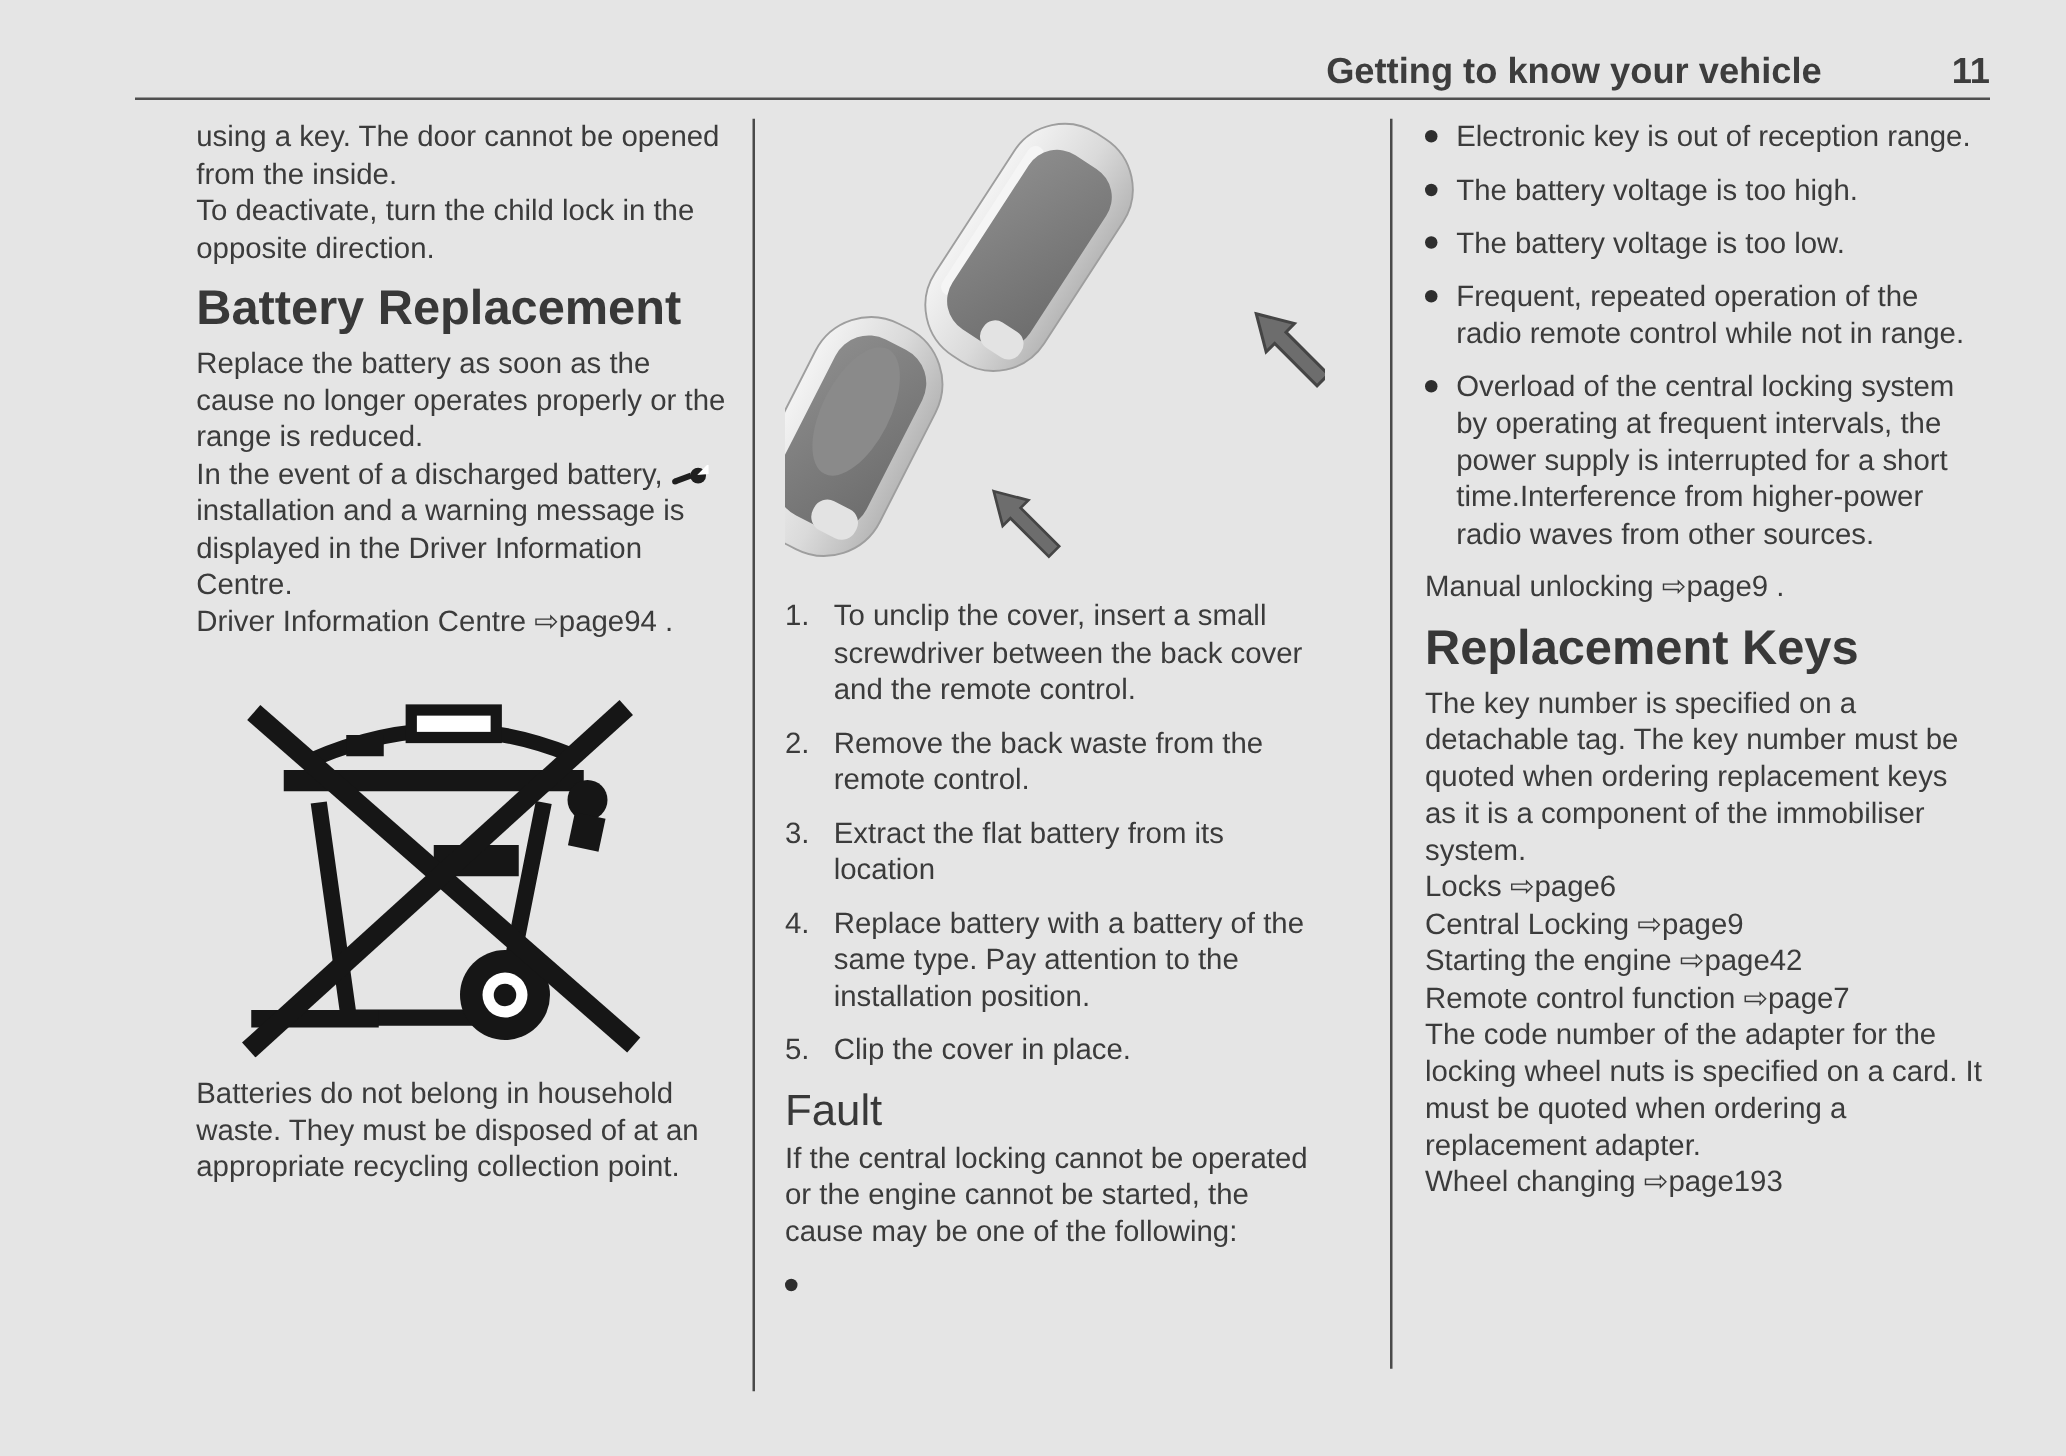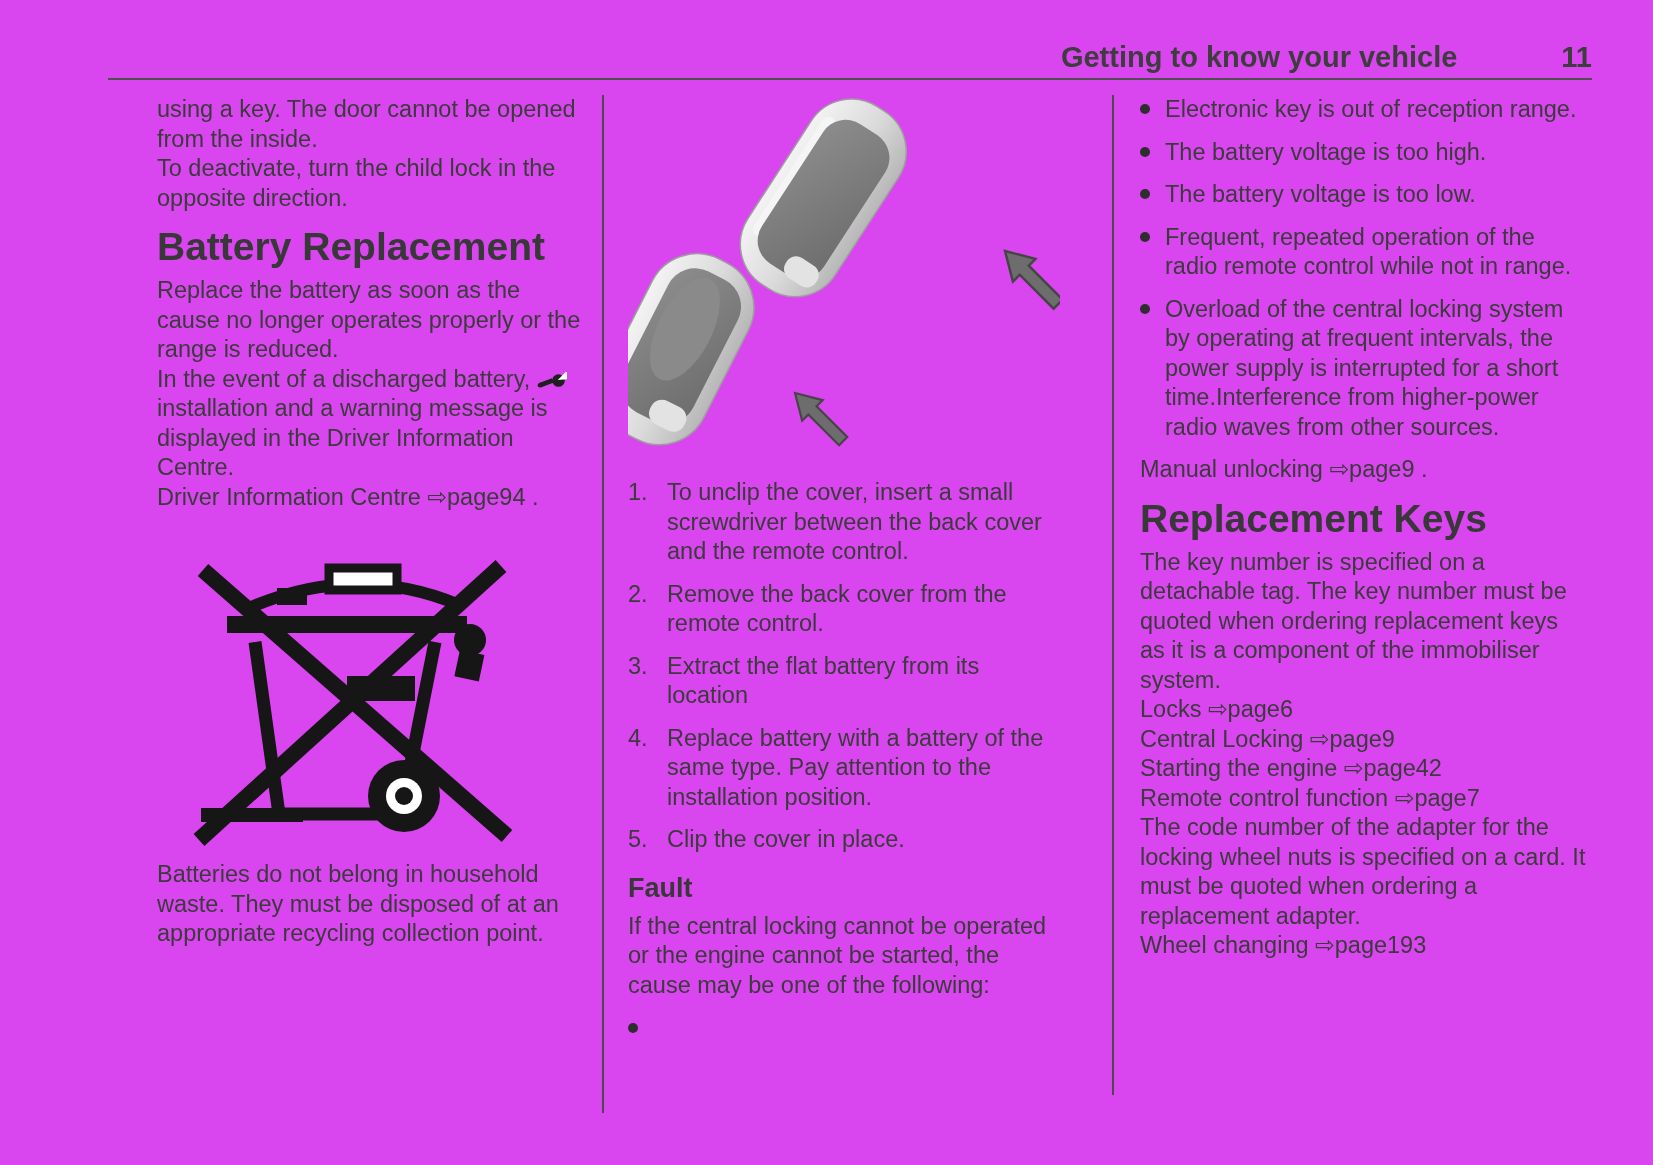--- a/index.html
+++ b/index.html
@@ -1,36 +1,36 @@
 <!DOCTYPE html>
 <html><head>
 <meta charset="utf-8">
 <style>
   html,body{margin:0;padding:0;background:#ffffff;}
   body{font-family:"Liberation Sans","DejaVu Sans",sans-serif;color:#3b3b3b;}
-  .page{position:relative;width:1653px;height:1165px;background:#d946ef;overflow:hidden;}
+  .page{position:relative;width:1653px;height:1165px;background:#e5e5e5;overflow:hidden;}
 
   
   .hdr{position:absolute;top:41px;right:61px;display:flex;gap:104px;align-items:baseline;
        font-weight:bold;font-size:29px;color:#3d3d3d;white-space:nowrap;}
   .hdr-rule{position:absolute;left:108px;right:61px;top:78px;height:2px;background:#4f4f4f;}
 
   
   .divider{position:absolute;top:95px;width:2px;background:#4a4a4a;}
   .d1{left:602px;height:1018px;}
   .d2{left:1112px;height:1000px;}
 
   
   .col{position:absolute;top:95px;font-size:23.5px;line-height:29.5px;}
   .col1{left:113px;width:430px;margin-left:44px;}
   .col2{left:628px;width:432px;}
   .col3{left:1140px;width:448px;}
   p{margin:0;}
   h1{font-size:39px;line-height:37px;font-weight:bold;color:#383838;margin:15px 0 11px;}
-  h2{font-size:27px;line-height:31px;font-weight:bold;color:#383838;margin:18px 0 8px;}
+  h2{font-size:35px;line-height:31px;font-weight:normal;color:#383838;margin:18px 0 8px;}
 
   
   .steps{list-style:none;margin:15px 0 0 0;padding:0;}
   .steps li{display:flex;margin-bottom:13px;}
   .steps .n{width:39px;flex:none;}
 
   
   .bullets{list-style:none;margin:0;padding:0;}
   .bullets li{position:relative;padding-left:25px;margin-bottom:13px;}
   .dot{position:absolute;left:0;top:9px;width:10px;height:10px;border-radius:50%;background:#2e2e2e;}
@@ -133,21 +133,21 @@
       </svg>
     </figure>
 
     <ol class="steps">
       <li>
           <span class="n">1.</span>
           <span class="t">To unclip the cover, insert a small screwdriver between the back cover and the remote control.</span>
         </li>
       <li>
           <span class="n">2.</span>
-          <span class="t">Remove the back cover from the remote control.</span>
+          <span class="t">Remove the back waste from the remote control.</span>
         </li>
       <li>
           <span class="n">3.</span>
           <span class="t">Extract the flat battery from its location</span>
         </li>
       <li>
           <span class="n">4.</span>
           <span class="t">Replace battery with a battery of the same type. Pay attention to the installation position.</span>
         </li>
       <li>

